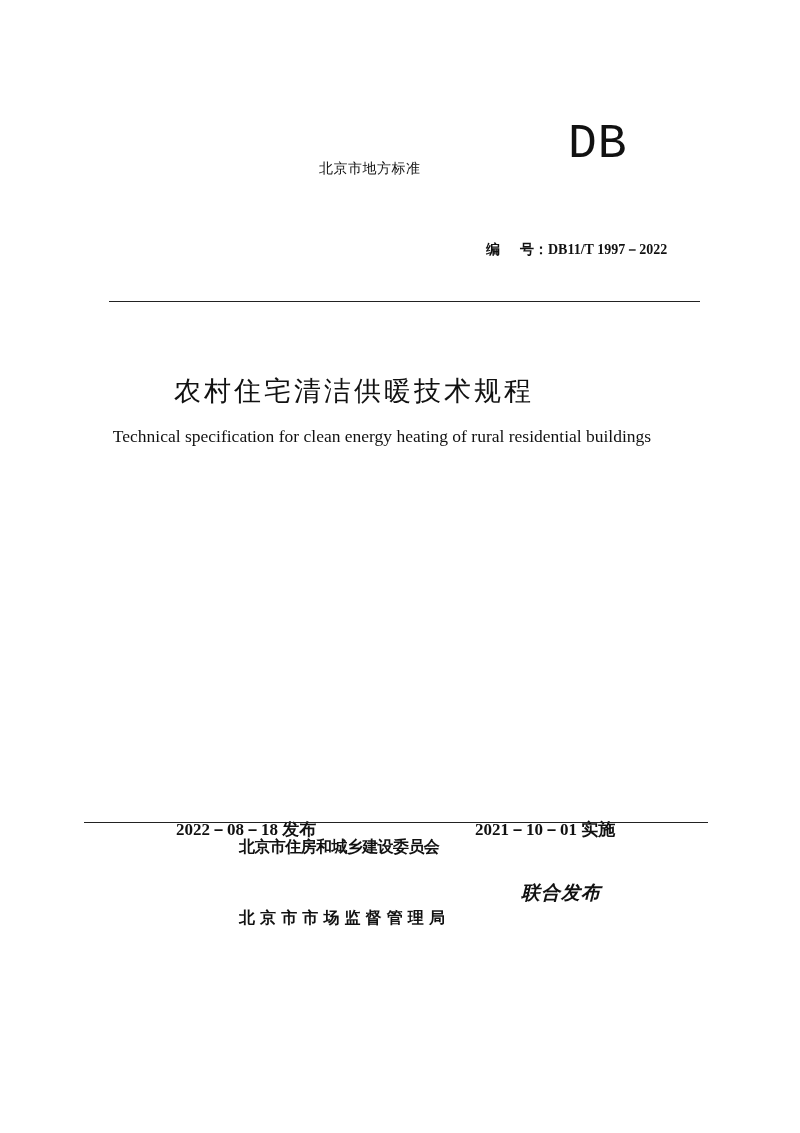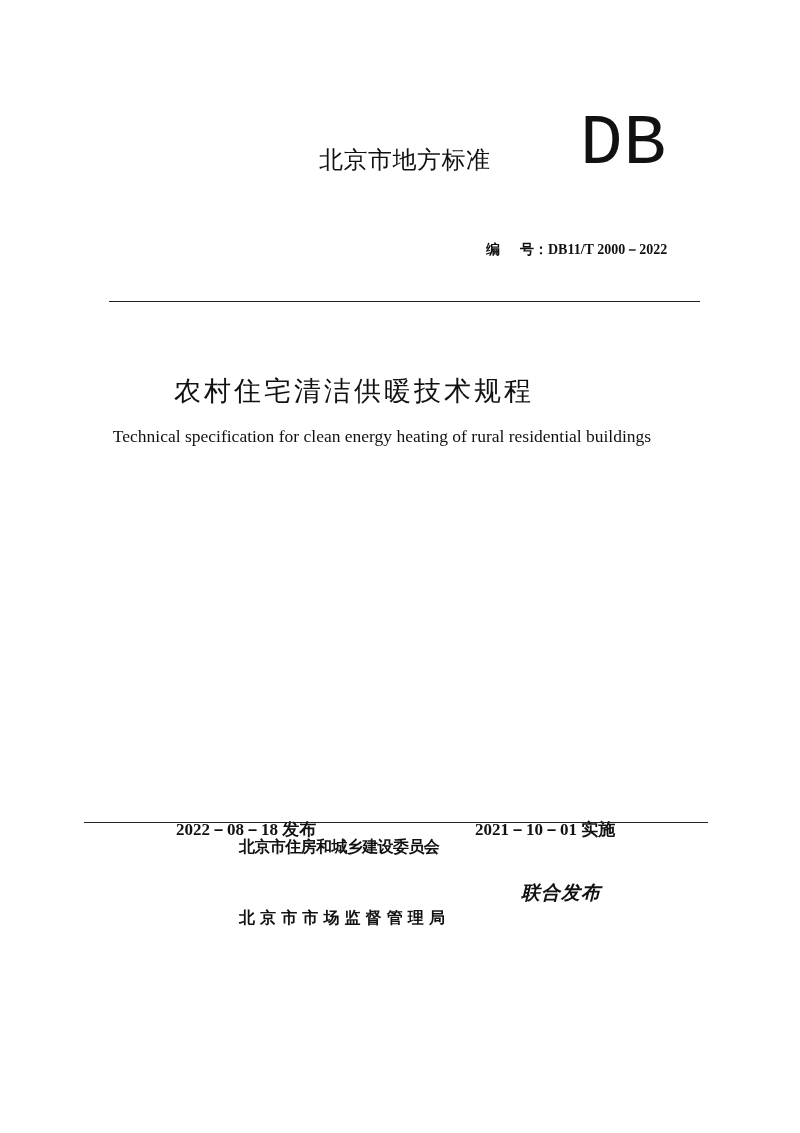--- a/index.html
+++ b/index.html
@@ -12,34 +12,33 @@
       height: 1133px;
       position: relative;
       overflow: hidden;
       color: #111111;
       font-family: "DejaVu Sans", sans-serif;
     }
     .abs { position: absolute; white-space: nowrap; }
 
     .std-type {
       left: 319px;
-      top: 147px;
-      font-size: 24px;
+      top: 155px;
+      font-size: 14px;
       line-height: 26px;
       letter-spacing: 0.5px;
       font-family: Liberation Sans, sans-serif;
     }
     .db-mark {
       left: 568px;
       top: 104px;
-      font-size: 71px;
+      font-size: 48px;
       line-height: 80px;
       font-family: "Liberation Mono", "DejaVu Sans Mono", monospace;
       letter-spacing: 1px;
-      margin-left: 12px;
     }
     .std-number {
       left: 486px;
       top: 240px;
       font-size: 14px;
       line-height: 20px;
       font-weight: bold;
       font-family: "Liberation Serif", "DejaVu Serif", serif;
     }
     .std-number .label-gap {
@@ -113,21 +112,21 @@
     }
   </style>
 </head>
 <body>
 
 <div class="abs std-type">北京市地方标准</div>
 
 <div class="abs db-mark">DB</div>
 
 <div class="abs std-number">
-  <span>编</span><span class="label-gap"></span><span>号：</span><span>DB11/T 2000－2022</span>
+  <span>编</span><span class="label-gap"></span><span>号：</span><span>DB11/T 1997－2022</span>
 </div>
 
 <div class="rule rule-top"></div>
 
 <div class="abs title-cn">农村住宅清洁供暖技术规程</div>
 
 <div class="abs title-en">Technical specification for clean energy heating of rural residential buildings</div>
 
 <div class="abs date date-issue">2022－08－18 发布</div>
 

